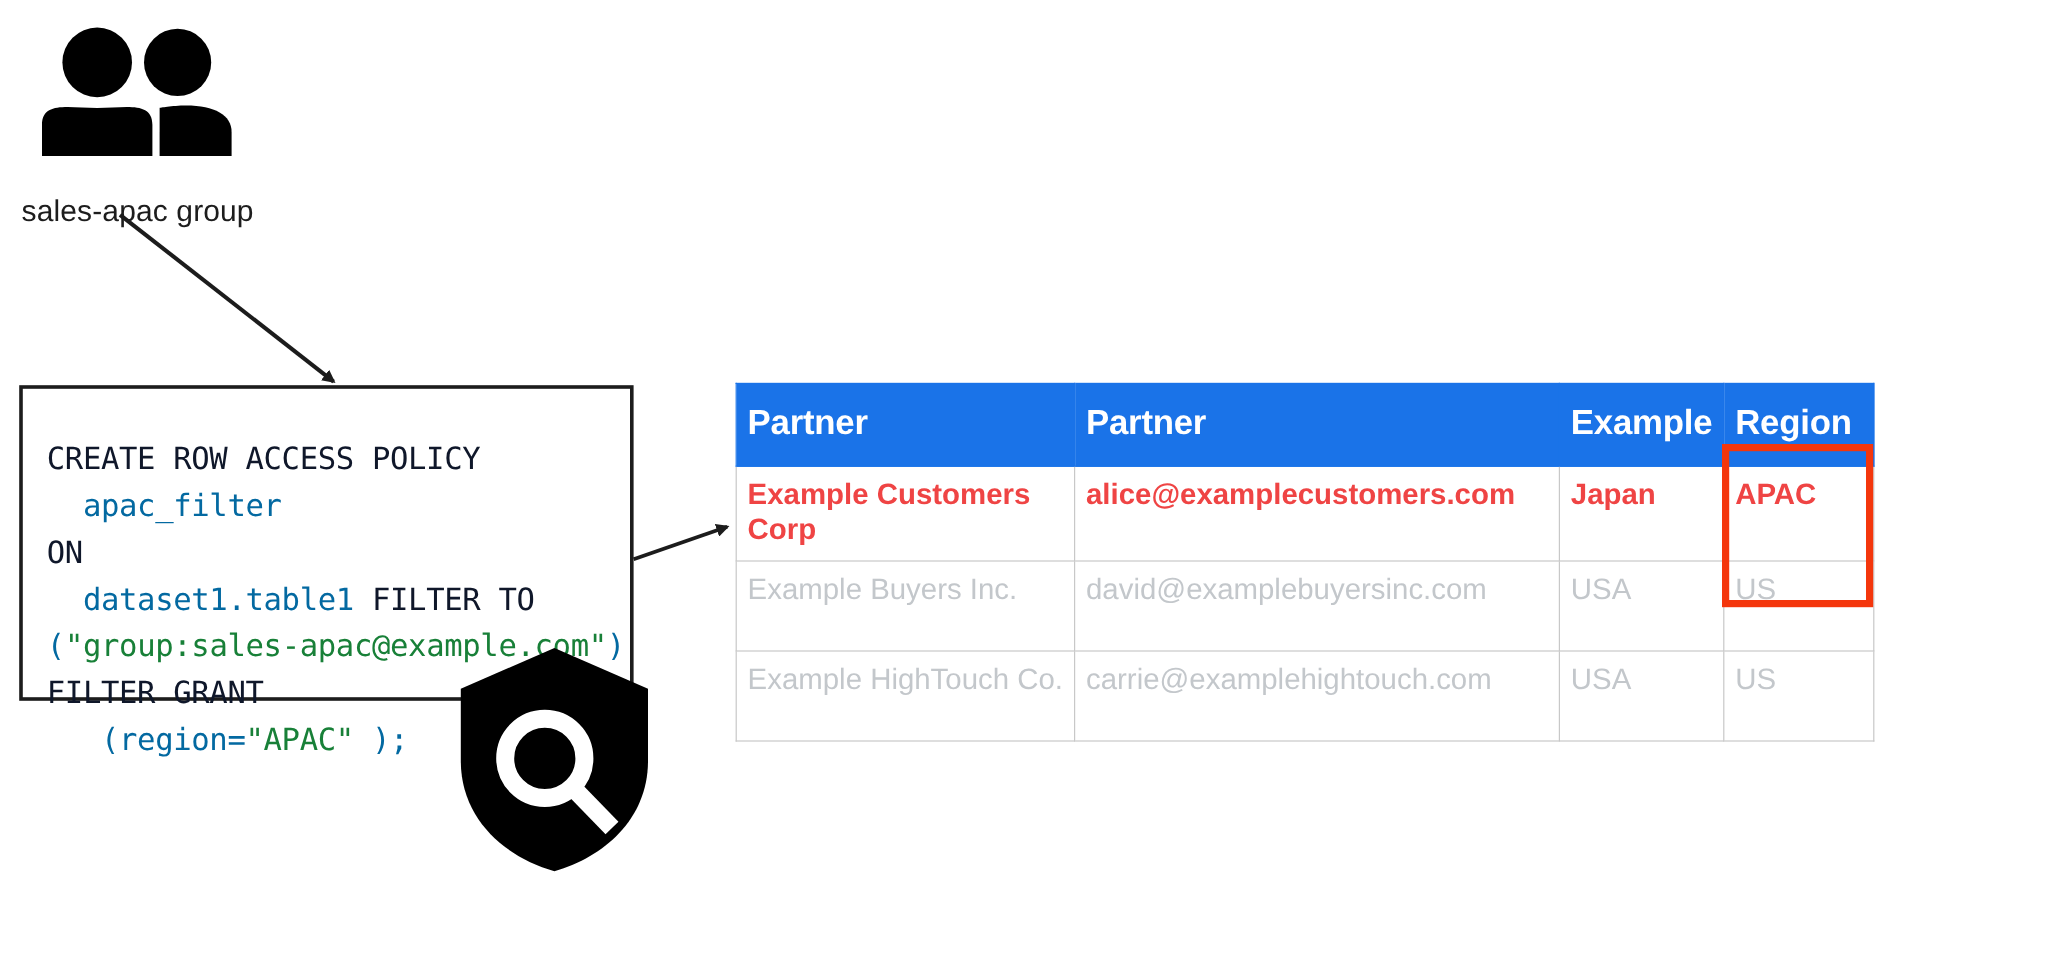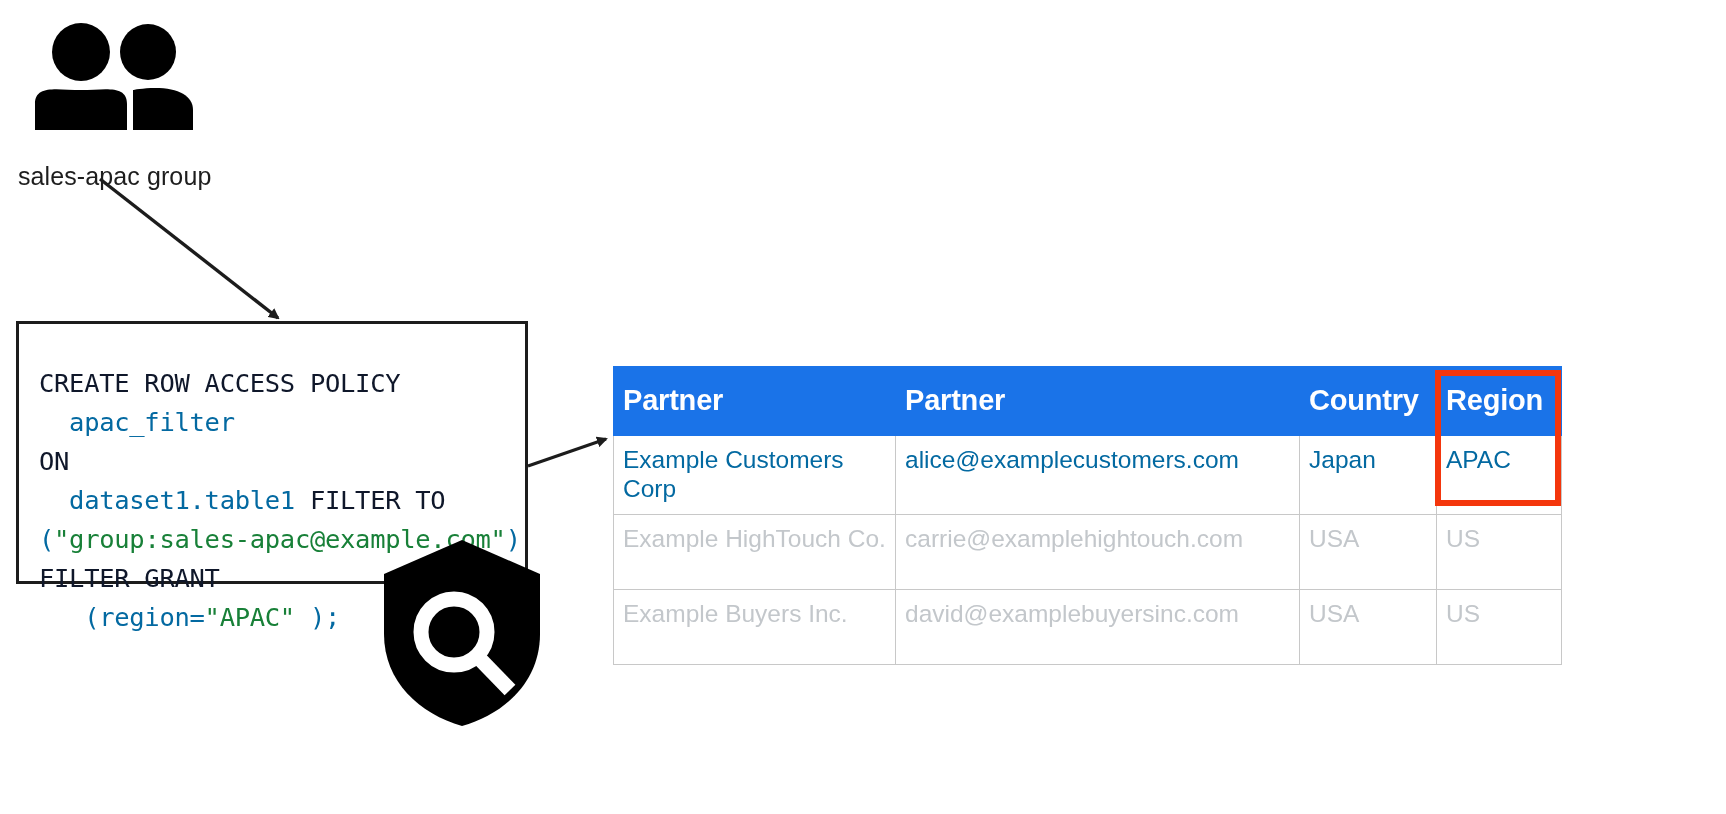--- a/index.html
+++ b/index.html
@@ -48,21 +48,20 @@
 
   
   #shield-icon{position:absolute;left:382px;top:538px;width:160px;height:190px;}
 
   
   #partner-table{
     position:absolute;left:613px;top:319px;
     width:948px;
     border-collapse:collapse;
     table-layout:fixed;
-    margin-top:47px;
   }
   #partner-table col.c-partner{width:282px;}
   #partner-table col.c-contact{width:404px;}
   #partner-table col.c-country{width:137px;}
   #partner-table col.c-region{width:125px;}
 
   #partner-table th{
     background:#1a73e8;
     color:#ffffff;
     font-size:29px;
@@ -77,21 +76,21 @@
   #partner-table th + th{border-left:1px solid #cfd8e8;}
 
   #partner-table td{
     font-size:24.5px;
     padding:9px 9px 11px 9px;
     border:1px solid #c8c8c8;
     vertical-align:top;
     height:54px;
     line-height:29px;
   }
-  tr.row-visible td{color:#0369a1;font-weight:normal;}
+  tr.row-visible td{color:#ef4444;font-weight:bold;}
   tr.row-masked  td{color:#c3c7cb;font-weight:normal;}
 
   
   #region-highlight{
     position:absolute;
     left:1435px;top:370px;
     width:126px;height:136px;
     border:6px solid #f4360c;
     box-sizing:border-box;
     pointer-events:none;
@@ -150,40 +149,40 @@
     <colgroup>
       <col class="c-partner">
         <col class="c-contact">
       <col class="c-country">
         <col class="c-region">
     </colgroup>
     <thead>
       <tr>
         <th>Partner</th>
         <th>Partner</th>
-        <th>Country</th>
+        <th>Example</th>
         <th>Region</th>
       </tr>
     </thead>
     <tbody id="table-body">
         <tr class="row-visible">
           <td>Example Customers Corp</td>
           <td>alice@examplecustomers.com</td>
           <td>Japan</td>
           <td>APAC</td>
         </tr>
         <tr class="row-masked">
-          <td>Example HighTouch Co.</td>
-          <td>carrie@examplehightouch.com</td>
+          <td>Example Buyers Inc.</td>
+          <td>david@examplebuyersinc.com</td>
           <td>USA</td>
           <td>US</td>
         </tr>
         <tr class="row-masked">
-          <td>Example Buyers Inc.</td>
-          <td>david@examplebuyersinc.com</td>
+          <td>Example HighTouch Co.</td>
+          <td>carrie@examplehightouch.com</td>
           <td>USA</td>
           <td>US</td>
         </tr>
       </tbody>
   </table>
 
   <div id="region-highlight"></div>
 
 </div>
 

